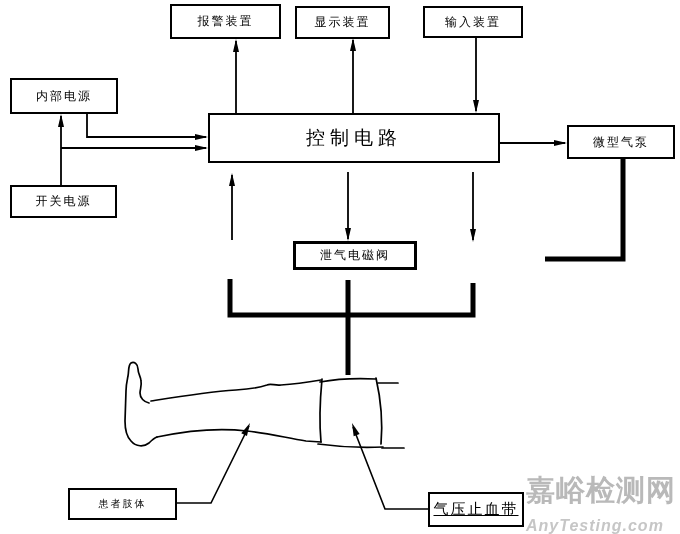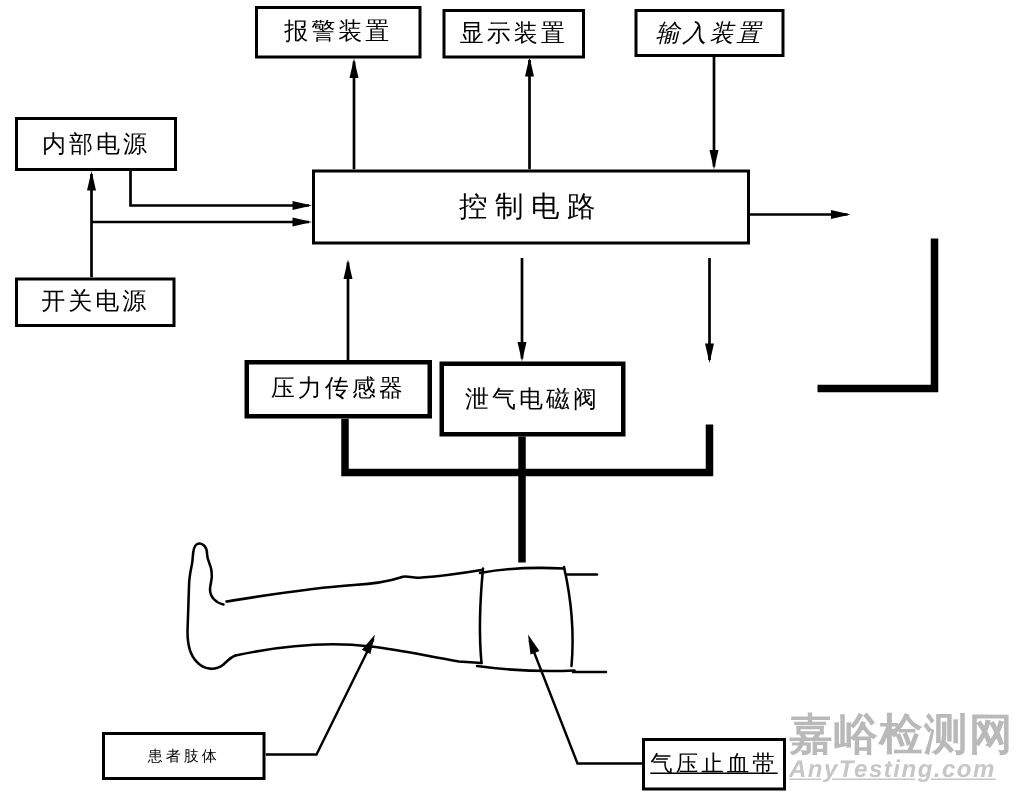--- a/index.html
+++ b/index.html
@@ -10,42 +10,42 @@
     font-family:"Liberation Serif","DejaVu Serif",serif;
     overflow:hidden;
   }
   #wires{position:absolute;left:0;top:0;width:680px;height:534px;}
   .box{
     position:absolute;
     box-sizing:border-box;
     border:2px solid #000;
     background:#fff;
     display:flex;align-items:center;justify-content:center;
-    font-size:16px;letter-spacing:2px;color:#000;
+    font-size:12px;letter-spacing:2px;color:#000;
     white-space:nowrap;
   }
   #b-alarm     {left:170px;top:4px;  width:111px;height:35px;}
   #b-display   {left:295px;top:6px;  width:95px; height:33px;}
-  #b-input     {left:423px;top:6px;  width:100px;height:32px;font-style:italic;}
+  #b-input     {left:423px;top:6px;  width:100px;height:32px;}
   #b-internal  {left:10px; top:78px; width:108px;height:36px;}
   #b-switch    {left:10px; top:185px;width:107px;height:33px;}
   #b-control   {left:208px;top:113px;width:292px;height:50px;font-size:19px;letter-spacing:5px;}
   #b-pump      {left:567px;top:125px;width:108px;height:34px;}
   #b-sensor    {left:163px;top:240px;width:125px;height:39px;border-width:3px;}
-  #b-deflate   {left:293px;top:241px;width:124px;height:50px;border-width:3px;}
+  #b-deflate   {left:293px;top:241px;width:124px;height:29px;border-width:3px;}
   #b-inflate   {left:422px;top:242px;width:123px;height:40px;border-width:3px;}
   #b-limb      {left:68px; top:488px;width:109px;height:32px;font-size:10px;}
   #b-tourniquet{left:428px;top:492px;width:96px;height:35px;font-size:15px;text-decoration:underline;}
   .watermark{
     position:absolute;left:526px;top:476px;
     pointer-events:none;line-height:1;z-index:5;
     font-family:"Liberation Sans","DejaVu Sans",sans-serif;
   }
   .wm-cn{font-size:29px;font-weight:bold;color:#b9b9b9;letter-spacing:1px;}
-  .wm-en{font-size:16px;font-style:italic;font-weight:600;color:#c6c6c6;letter-spacing:1px;margin-top:1px;text-decoration:underline;}
+  .wm-en{font-size:16px;font-style:italic;font-weight:600;color:#c6c6c6;letter-spacing:1px;margin-top:13px;}
 </style>
 </head>
 <body>
 
 <div id="canvas">
 
   <svg id="wires" viewBox="0 0 680 534" xmlns="http://www.w3.org/2000/svg">
     <g stroke="#000" stroke-width="1.8" fill="none">
 
       <path d="M236,41 L236,113"></path>
@@ -114,21 +114,21 @@
       <polygon points="0,0 -3.2,13 3.2,13" transform="translate(352,423) rotate(-21)"></polygon>
     </g>
   </svg>
 
   <div class="box" id="b-alarm">报警装置</div>
   <div class="box" id="b-display">显示装置</div>
   <div class="box" id="b-input">输入装置</div>
   <div class="box" id="b-internal">内部电源</div>
   <div class="box" id="b-switch">开关电源</div>
   <div class="box" id="b-control">控制电路</div>
-  <div class="box" id="b-sensor">压力传感器</div>
+  <div class="box" id="b-pump">微型气泵</div>
   <div class="box" id="b-deflate">泄气电磁阀</div>
   <div class="box" id="b-limb">患者肢体</div>
   <div class="box" id="b-tourniquet">气压止血带</div>
 
   <div class="watermark">
     <div class="wm-cn">嘉峪检测网</div>
     <div class="wm-en">AnyTesting.com</div>
   </div>
 
 </div>

